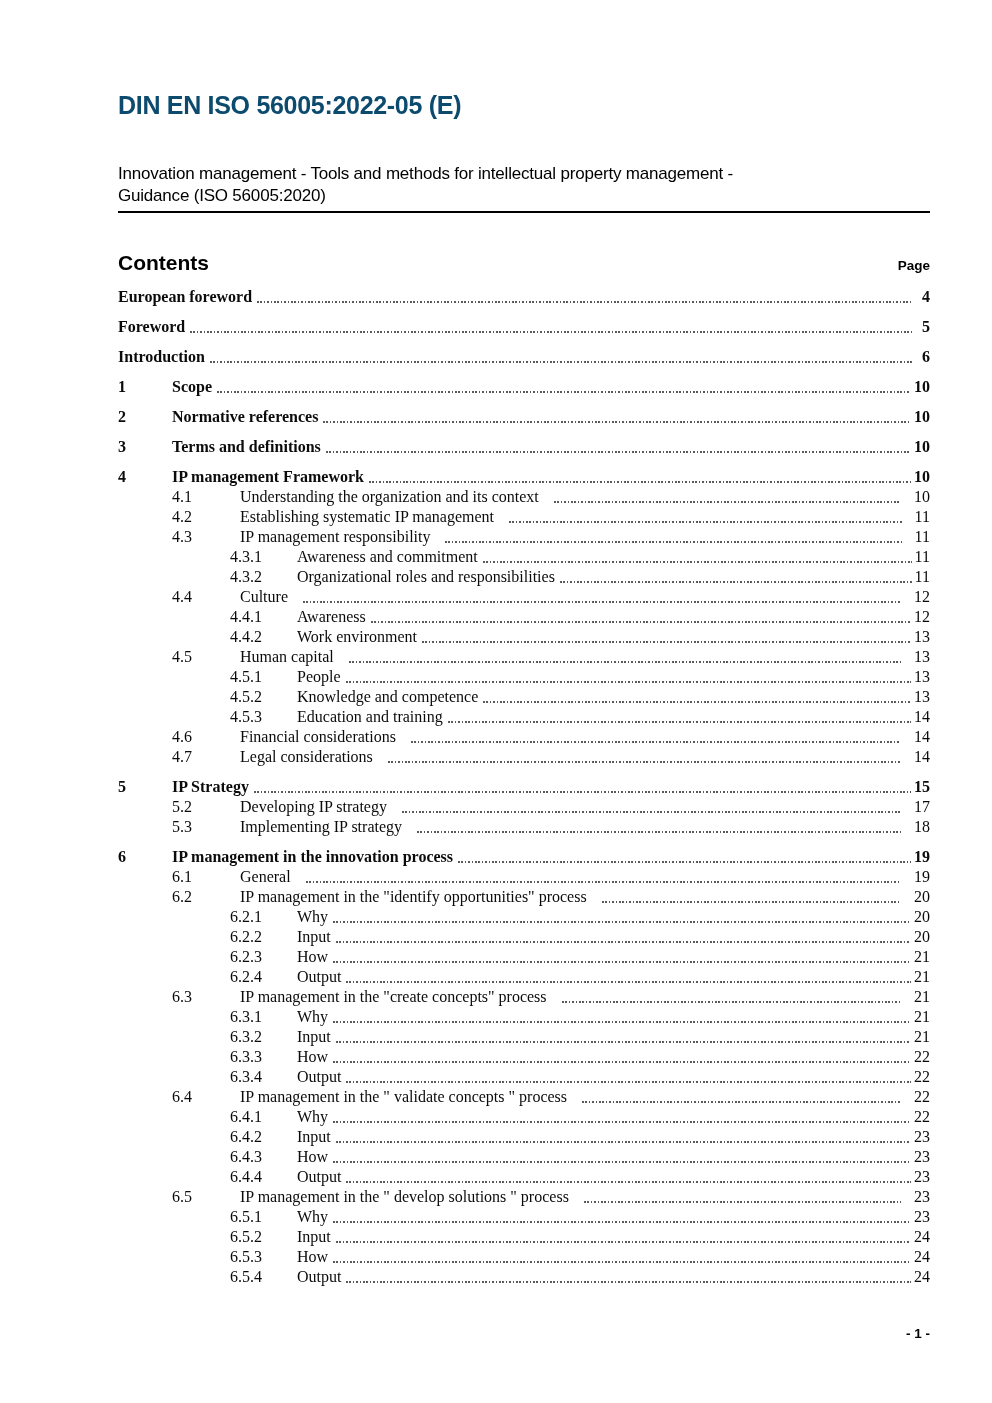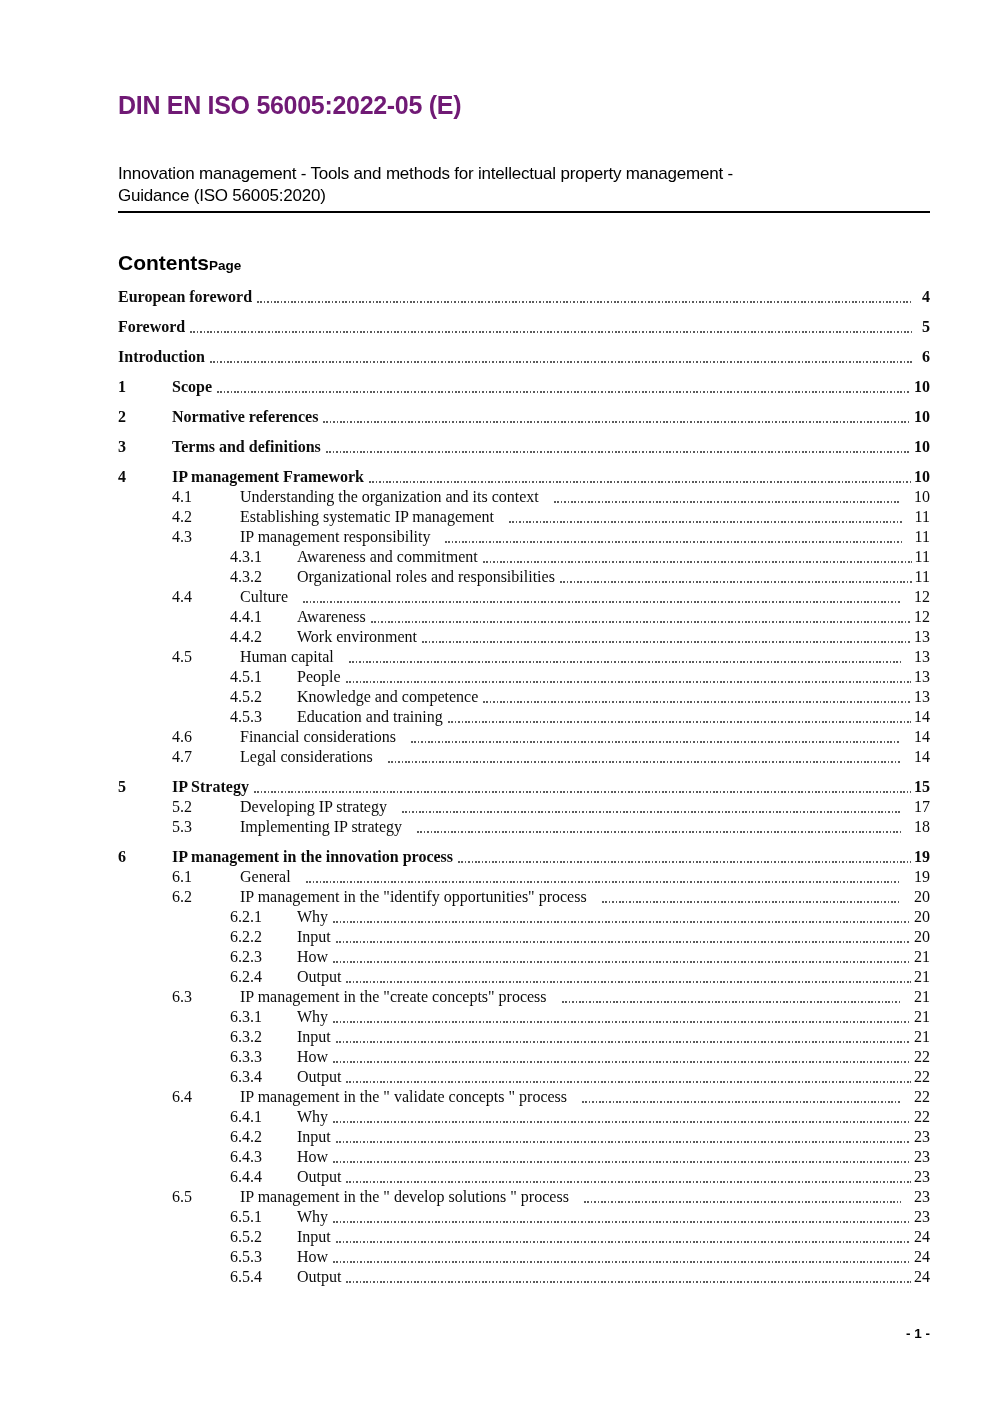--- a/index.html
+++ b/index.html
@@ -14,42 +14,42 @@
     overflow:hidden;
   }
   
   .doc-code{
     margin:0;
     font-family:"Liberation Sans",sans-serif;
     font-weight:700;
     font-size:25px;
     line-height:30px;
     letter-spacing:-0.3px;
-    color:#701a75;
+    color:#0c4a6e;
   }
   .doc-title{
     margin-top:43px;
     font-family:"Liberation Sans",sans-serif;
     font-weight:400;
     font-size:17px;
     line-height:21.5px;
     letter-spacing:-0.2px;
     white-space:pre-line;
     color:#000;
   }
   .title-rule{
     border:none;
     border-top:2px solid #000;
     margin:5px 0 0 0;
   }
   
   .contents-row{
     display:flex;
     align-items:baseline;
-    justify-content:flex-start;
+    justify-content:space-between;
     margin-top:36px;
   }
   .contents-heading{
     margin:0;
     font-family:"Liberation Sans",sans-serif;
     font-weight:700;
     font-size:21px;
     line-height:28px;
     color:#000;
   }

